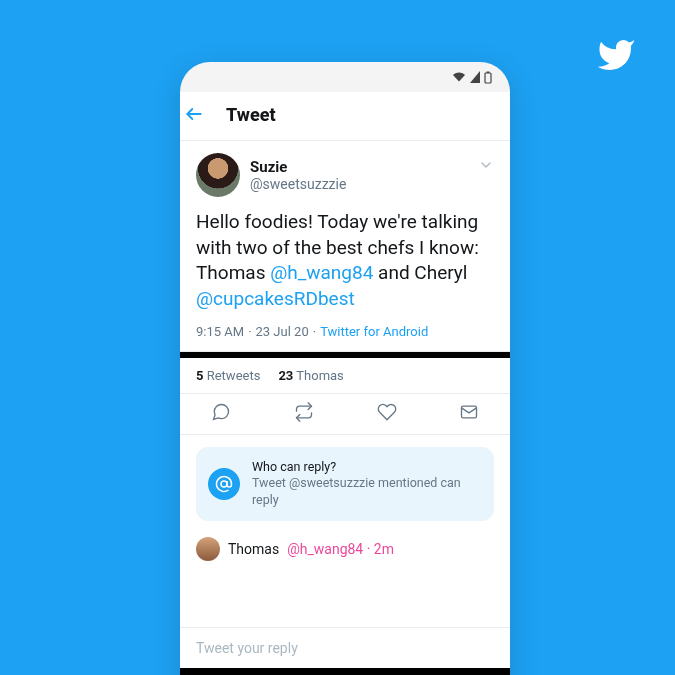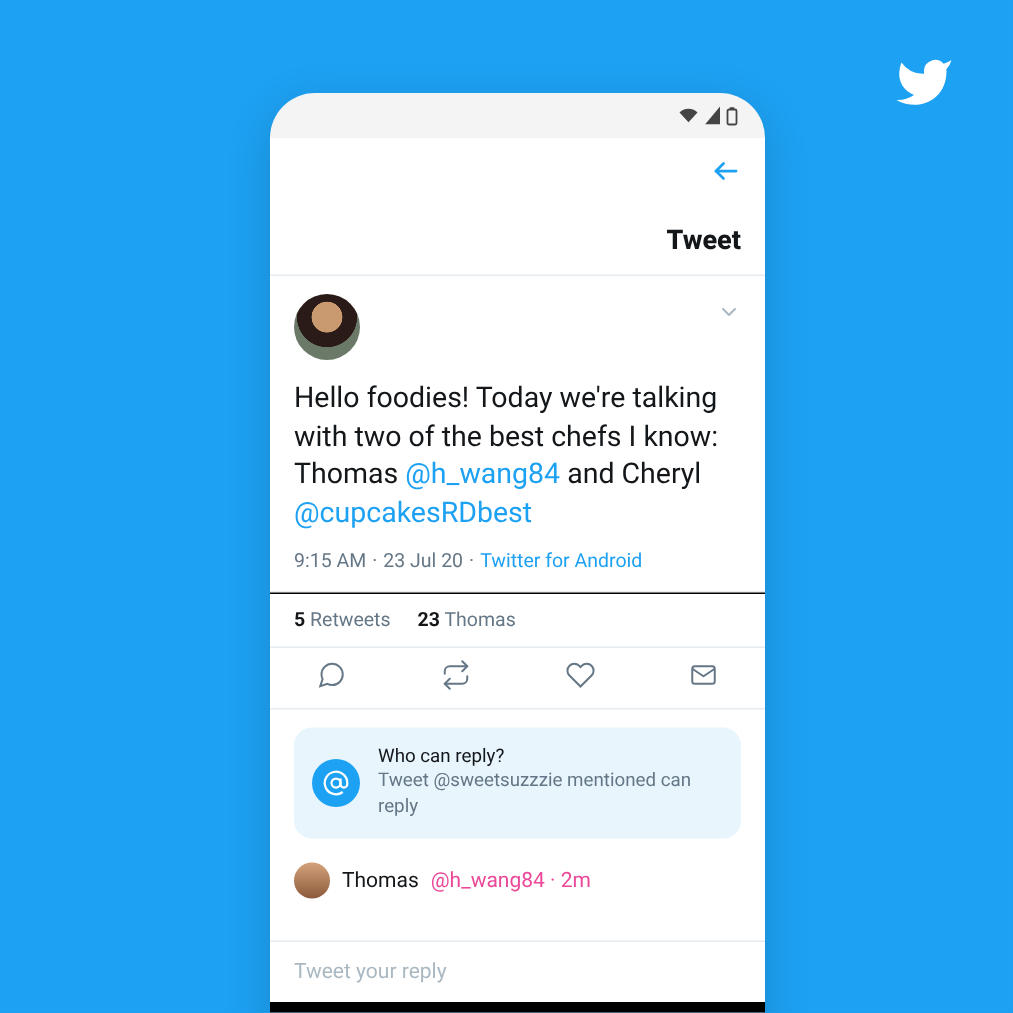--- a/index.html
+++ b/index.html
@@ -41,25 +41,24 @@
   }
   .screen {
     background: #fff;
     flex: 1;
     display: flex;
     flex-direction: column;
     overflow: hidden;
   }
   .topbar {
     display: flex;
-    align-items: flex-end;
-    padding: 12px 16px;
+    align-items: flex-start;
+    padding: 12px 4px;
     border-bottom: 1px solid #e6ecf0;
     gap: 22px;
-    flex-direction: column;
   }
   .back-arrow { color: #1DA1F2; }
   .topbar-title { font-weight: 800; font-size: 18px; color: #14171a; }
   .tweet {
     padding: 12px 16px 10px 16px;
     border-bottom: 1px solid #e6ecf0;
   }
   .tweet-head {
     display: flex;
     align-items: center;
@@ -88,21 +87,21 @@
   }
   .tweet-text .mention { color: #1DA1F2; }
   .meta {
     color: #657786;
     font-size: 13px;
     margin-bottom: 2px;
   }
   .meta .dot { padding: 0 4px; }
   .meta .source { color: #1DA1F2; }
   .stats {
-    border-top: 1px solid #000000;
+    border-top: 6px solid #000000;
     padding: 10px 16px;
     font-size: 13px;
     color: #657786;
     display: flex;
     gap: 18px;
   }
   .stats strong { color: #14171a; font-weight: 700; }
   .actions {
     border-top: 1px solid #e6ecf0;
     border-bottom: 1px solid #e6ecf0;
@@ -190,20 +189,24 @@
             <line x1="20" y1="12" x2="4" y2="12"></line>
             <polyline points="10 18 4 12 10 6"></polyline>
           </svg>
       </span>
       <span class="topbar-title">Tweet</span>
     </div>
 
     <div class="tweet">
       <div class="tweet-head">
         <div class="avatar"></div>
+        <div class="name-handle">
+          <div class="display-name">Suzie</div>
+          <div class="handle">@sweetsuzzzie</div>
+        </div>
         <span class="chevron">
           <svg width="16" height="16" viewBox="0 0 24 24" fill="none" stroke="#AAB8C2" stroke-width="2" stroke-linecap="round" stroke-linejoin="round">
               <polyline points="6 9 12 15 18 9"></polyline>
             </svg>
         </span>
       </div>
 
       <div class="tweet-text">
         <span>Hello foodies! Today we're talking with two of the best chefs I know: Thomas </span><span class="mention">@h_wang84</span><span> and Cheryl </span><span class="mention">@cupcakesRDbest</span>
       </div>

